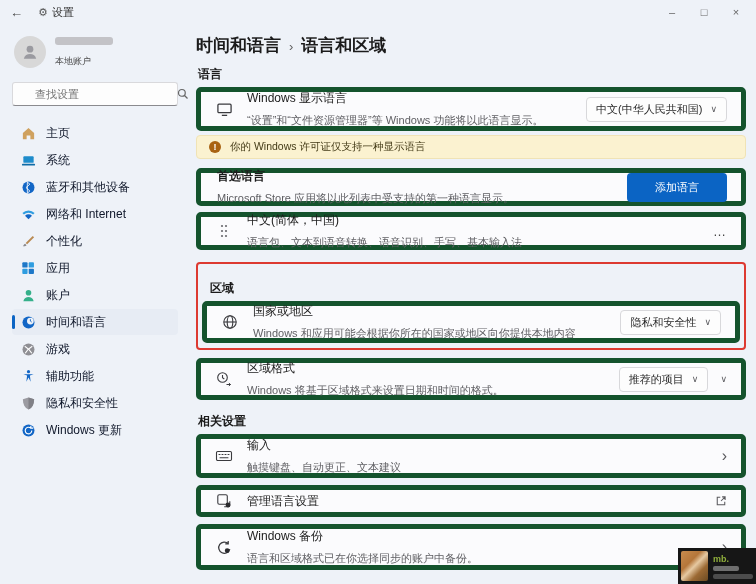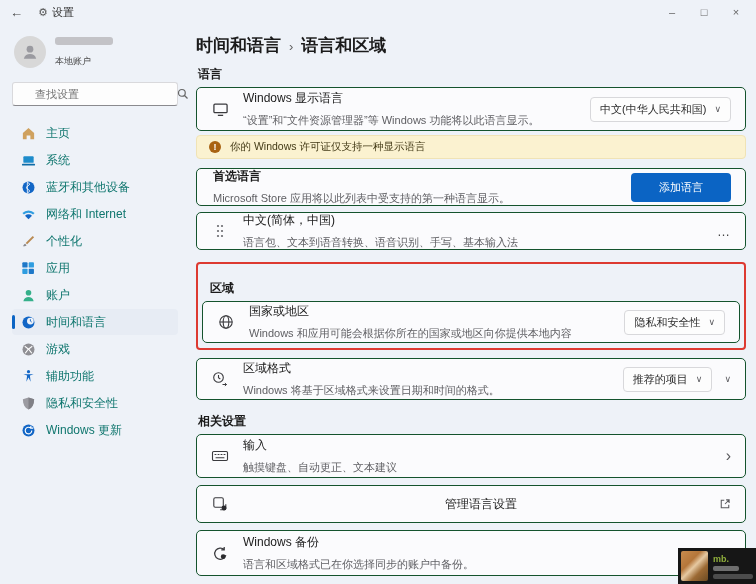--- a/index.html
+++ b/index.html
@@ -19,42 +19,42 @@
 
   
   .sidebar { width:190px; flex:0 0 190px; padding:8px 12px 0 12px; }
   .account { display:flex; align-items:center; gap:9px; margin:4px 0 14px 2px; }
   .avatar { width:32px; height:32px; border-radius:50%; background:#d8d8d8; display:flex; align-items:center; justify-content:center; }
   .name-blur { width:58px; height:8px; border-radius:3px; background:#c3c3c7; margin-bottom:5px; }
   .acct-type { font-size:9px; color:#4a4a4a; }
   .search { display:flex; align-items:center; background:#fdfdfd; border:1px solid #d9d9dc; border-bottom:1px solid #8a8a8e; border-radius:3px; height:24px; padding:0 22px; }
   .search input { flex:1; border:none; outline:none; background:transparent; font-size:11px; color:#333; font-family:inherit; }
   .nav { margin-top:14px; display:flex; flex-direction:column; gap:1px; }
-  .nav-item { position:relative; display:flex; align-items:center; gap:10px; height:26px; padding:0 8px; border-radius:4px; font-size:12px; color:#0f766e; }
+  .nav-item { position:relative; display:flex; align-items:center; gap:10px; height:26px; padding:0 8px; border-radius:4px; font-size:12px; color:#0f172a; }
   .nav-item.selected { background:#e7ecf4; }
   .nav-item.selected::before { content:""; position:absolute; left:0; top:6px; width:3px; height:14px; border-radius:2px; background:#0b64c4; }
   .nav-icon { width:16px; height:16px; display:flex; align-items:center; justify-content:center; flex:0 0 16px; }
 
   
   main { flex:1; padding:4px 10px 0 6px; }
   .breadcrumb { margin-top:6px; font-size:17px; font-weight:700; display:flex; gap:8px; align-items:baseline; }
   .breadcrumb .parent { color:#1b1b1b; }
   .breadcrumb .sep { font-size:13px; color:#616161; font-weight:400; }
   .section-label { margin:9px 0 4px 2px; font-size:12px; font-weight:700; color:#1b1b1b; }
-  .card { background:#fbfbfd; border:1px solid #14532d; border-radius:5px; display:flex; align-items:center; padding:0 14px; }
+  .card { background:#fbfbfd; border:5px solid #14532d; border-radius:5px; display:flex; align-items:center; padding:0 14px; }
   .card + .card { margin-top:6px; }
   .card .cicon { width:18px; display:flex; justify-content:center; margin-right:14px; flex:0 0 18px; }
   .ctext { flex:1; min-width:0; }
   .ctitle { font-size:12px; color:#1b1b1b; }
   .cdesc { font-size:11px; color:#5f5f63; margin-top:6px; white-space:nowrap; overflow:hidden; }
   .dropdown { display:flex; align-items:center; gap:8px; background:#fdfdfd; border:1px solid #d8d8db; border-radius:4px; padding:4px 9px; font-size:11px; color:#2a2a2a; white-space:nowrap; }
   .chev { font-size:9px; color:#5a5a5e; }
   .chev-right { font-size:16px; color:#5a5a5e; margin-left:10px; }
 
-  .h44 { height:44px; } .h42 { height:42px; } .h40 { height:38px;text-align:center; } .h48 { height:38px; }
+  .h44 { height:44px; } .h42 { height:42px; } .h40 { height:32px; } .h48 { height:38px; }
   .warning { margin-top:4px; height:24px; background:#fbf2d0; border:1px solid #f0e3b5; border-radius:4px; display:flex; align-items:center; padding:0 12px; gap:9px; font-size:10.5px; color:#433a16; }
   .warn-badge { width:12px; height:12px; border-radius:50%; background:#a96312; color:#fff; font-size:9px; font-weight:700; display:flex; align-items:center; justify-content:center; }
   .btn-primary { background:#0b64c4; color:#fff; font-size:11px; border:none; border-radius:4px; padding:7px 28px; font-family:inherit; }
   .more-dots { font-size:13px; color:#444; letter-spacing:1px; }
 
   .region-wrap { margin-top:12px; border:2px solid #dd3a31; border-radius:4px; padding:3px 4px 5px 4px; }
   .region-wrap .section-label { margin:13px 0 4px 8px; }
 
   .fmt-right { display:flex; align-items:center; gap:12px; }
 

